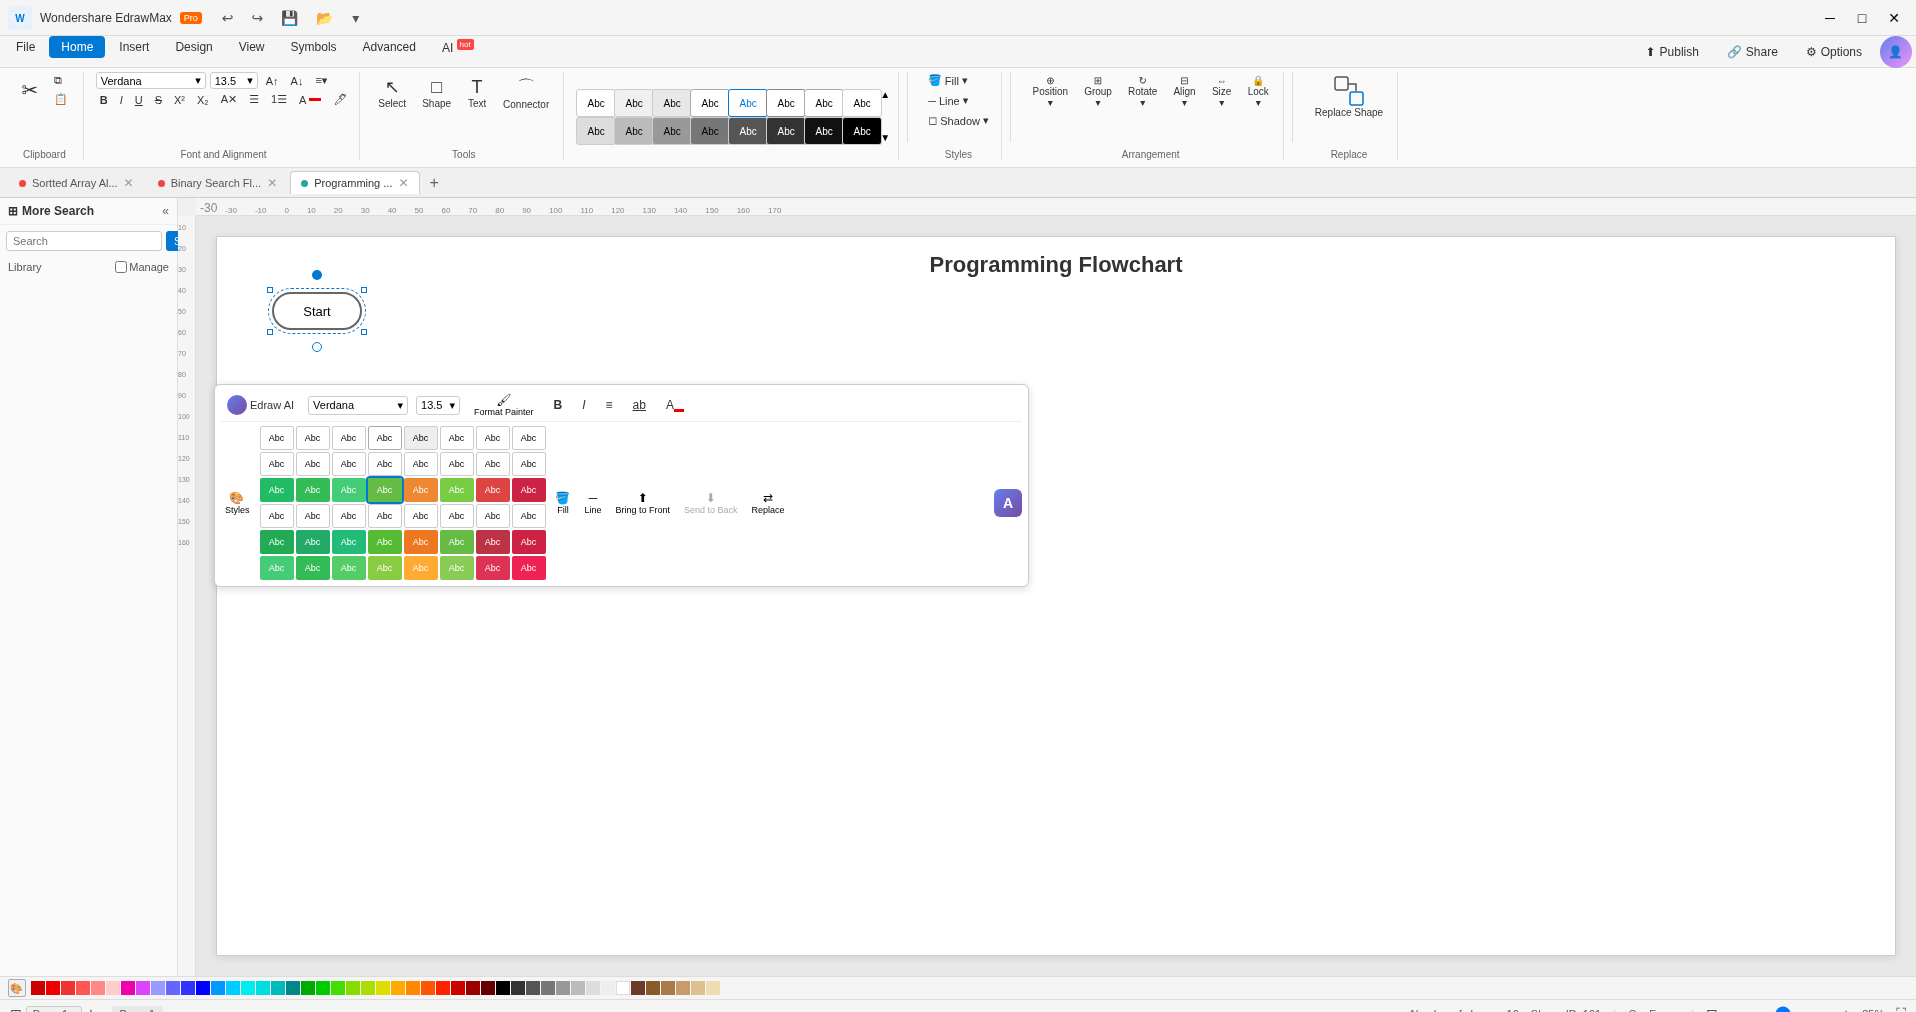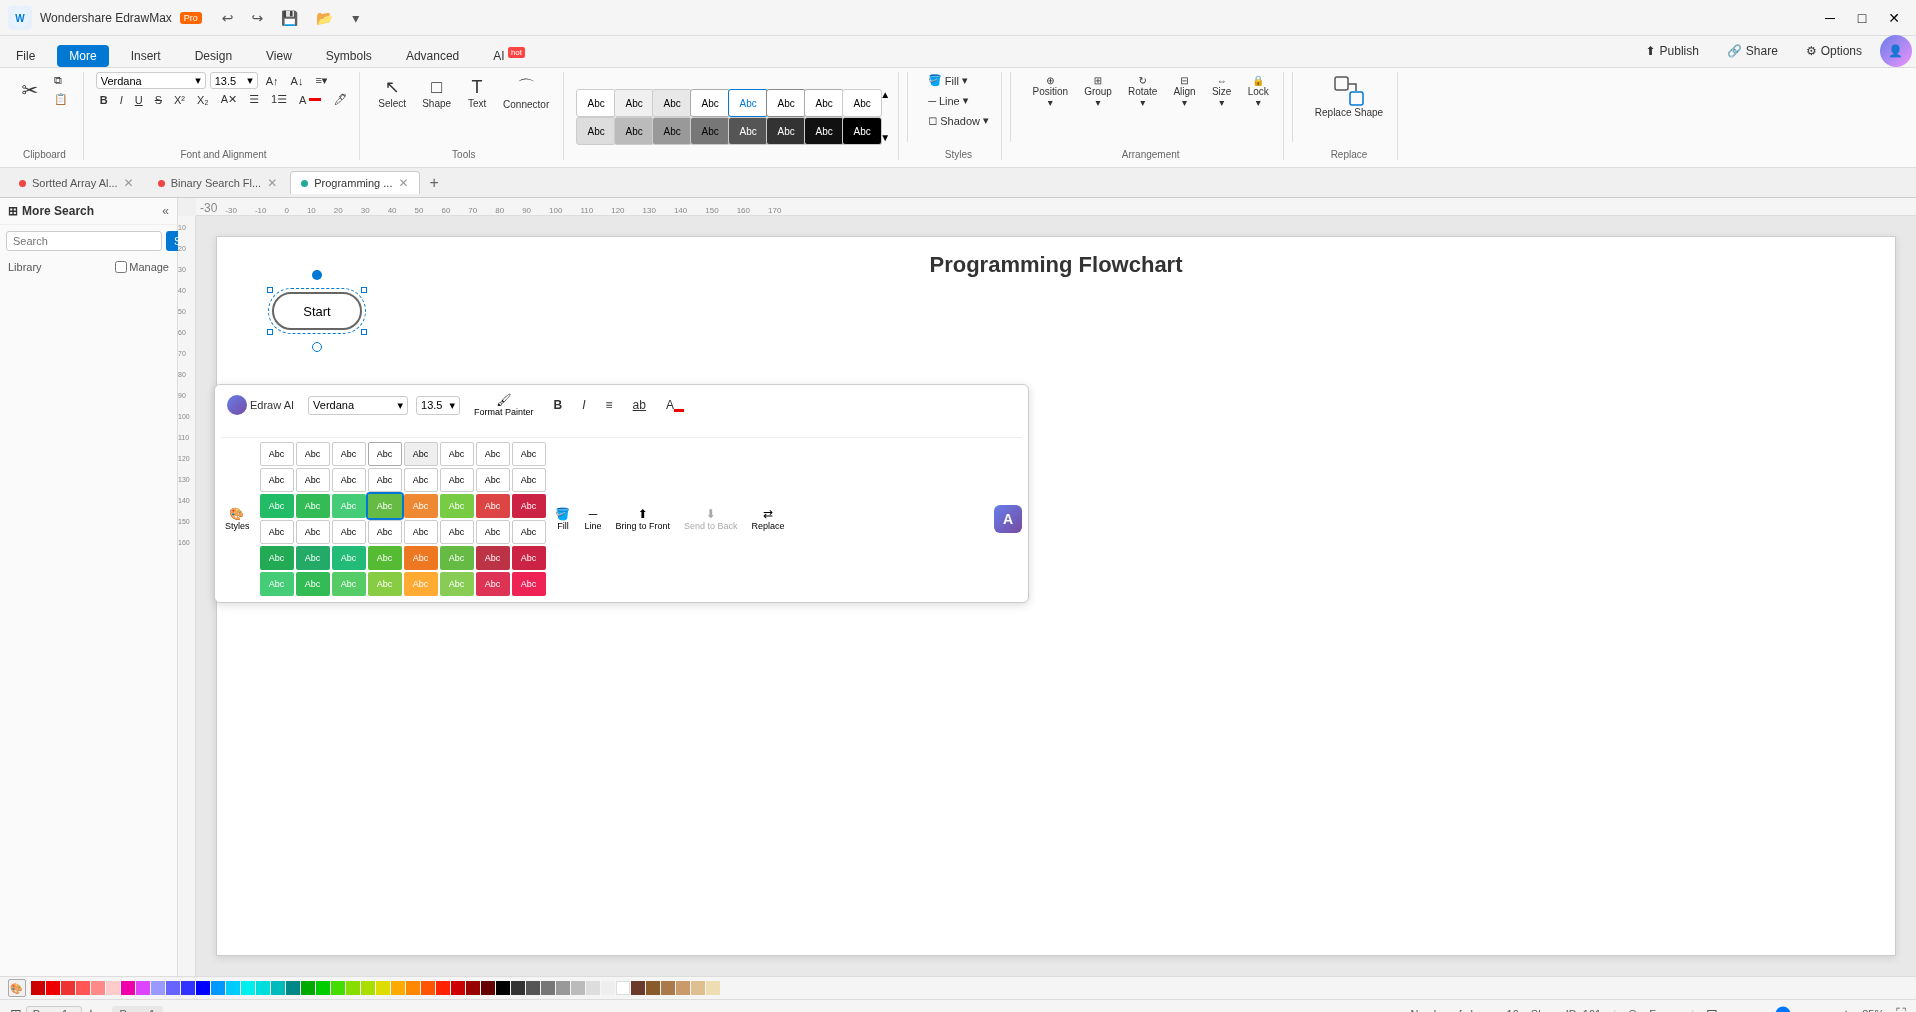--- a/index.html
+++ b/index.html
@@ -9,21 +9,21 @@
     #title-bar { display: flex; align-items: center; background: #f5f5f5; height: 36px; padding: 0 8px; gap: 8px; border-bottom: 1px solid #ddd; }
     #title-bar .app-logo { width: 24px; height: 24px; background: #e8f0fe; border-radius: 4px; display: flex; align-items: center; justify-content: center; font-size: 10px; color: #1a73e8; font-weight: bold; }
     #title-bar .app-name { font-size: 12px; color: #333; font-weight: 500; }
     #title-bar .pro-badge { background: #ff6600; color: white; font-size: 9px; padding: 1px 4px; border-radius: 3px; }
     #title-bar .title-controls { display: flex; gap: 6px; margin-left: 6px; }
     #title-bar .title-controls span { font-size: 14px; cursor: pointer; color: #555; padding: 2px 6px; }
     #title-bar .window-buttons { margin-left: auto; display: flex; gap: 4px; }
     #title-bar .window-buttons span { width: 28px; height: 28px; display: flex; align-items: center; justify-content: center; cursor: pointer; border-radius: 4px; font-size: 14px; }
 
     
-    #menu-bar { display: flex; align-items: flex-end; background: #f5f5f5; height: 32px; padding: 0 4px; border-bottom: 1px solid #ddd; gap: 10px; }
+    #menu-bar { display: flex; align-items: flex-start; background: #f5f5f5; height: 32px; padding: 0 4px; border-bottom: 1px solid #ddd; gap: 2px; }
     .menu-item { padding: 4px 12px; cursor: pointer; border-radius: 4px; font-size: 12px; color: #333; }
     .menu-item.active { background: #0078d4; color: white; }
     .menu-right { margin-left: auto; display: flex; align-items: center; gap: 8px; }
     .menu-right-btn { display: flex; align-items: center; gap: 4px; padding: 4px 10px; cursor: pointer; font-size: 12px; color: #333; border-radius: 4px; }
 
     
     #ribbon { background: #fafafa; border-bottom: 1px solid #ddd; padding: 4px 6px; display: flex; align-items: flex-start; gap: 4px; min-height: 100px; }
     .ribbon-group { display: flex; flex-direction: column; align-items: flex-start; border-right: 1px solid #e0e0e0; padding: 0 8px; min-height: 88px; }
     .ribbon-group-label { font-size: 10px; color: #666; margin-top: auto; padding-top: 4px; text-align: center; width: 100%; }
     .ribbon-row { display: flex; align-items: center; gap: 4px; }
@@ -65,21 +65,21 @@
     #drawing-area { position: absolute; top: 20px; left: 20px; right: 20px; bottom: 20px; background: white; border: 1px solid #ccc; box-shadow: 0 2px 8px rgba(0,0,0,0.1); }
 
     
     .ruler-h-inner { display: flex; align-items: flex-end; height: 100%; padding-left: 4px; }
 
     
     .flowchart-title { position: absolute; top: 20px; left: 50%; transform: translateX(-50%); font-size: 22px; font-weight: 600; color: #333; white-space: nowrap; }
 
     
     #float-toolbar { position: absolute; top: 168px; left: 15px; background: white; border: 1px solid #ccc; border-radius: 6px; box-shadow: 0 2px 8px rgba(0,0,0,0.15); padding: 6px; z-index: 100; width: 830px; }
-    .float-toolbar-top { display: flex; align-items: center; gap: 8px; border-bottom: 1px solid #eee; padding-bottom: 18px; margin-bottom: 4px; }
+    .float-toolbar-top { display: flex; align-items: center; gap: 8px; border-bottom: 1px solid #eee; padding-bottom: 2px; margin-bottom: 4px; }
     .float-toolbar-bottom { display: flex; align-items: center; gap: 6px; }
     .float-font-select { border: 1px solid #ccc; border-radius: 3px; padding: 2px 4px; font-size: 11px; width: 90px; }
     .float-btn { padding: 3px 6px; border: none; background: none; cursor: pointer; font-size: 12px; color: #333; border-radius: 3px; }
     .float-btn.bold { font-weight: bold; }
     .float-btn.italic { font-style: italic; }
 
     
     #status-bar { height: 28px; background: #f5f5f5; border-top: 1px solid #ddd; display: flex; align-items: center; padding: 0 10px; font-size: 11px; color: #555; gap: 16px; }
     #status-bar .status-right { margin-left: auto; display: flex; align-items: center; gap: 12px; }
     .zoom-slider { width: 80px; height: 4px; background: #ccc; border-radius: 2px; appearance: none; cursor: pointer; }
@@ -115,21 +115,21 @@
   </div>
   <div class="window-buttons">
     <span>─</span>
     <span>□</span>
     <span>✕</span>
   </div>
 </div>
 
 <div id="menu-bar">
   <div class="menu-item">File</div>
-  <div class="menu-item active">More</div>
+  <div class="menu-item active">Home</div>
   <div class="menu-item">Insert</div>
   <div class="menu-item">Design</div>
   <div class="menu-item">View</div>
   <div class="menu-item">Symbols</div>
   <div class="menu-item">Advanced</div>
   <div class="menu-item">AI <span class="hot-badge">hot</span></div>
   <div class="menu-right">
     <div class="menu-right-btn">
       <span>⬆</span>
       <span>Publish</span>

